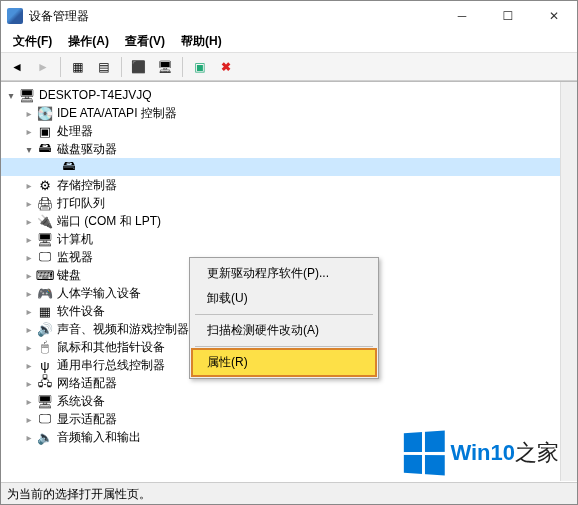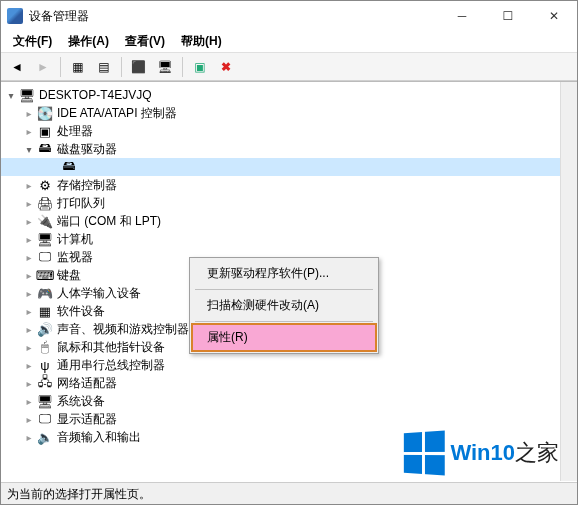--- a/index.html
+++ b/index.html
@@ -107,21 +107,21 @@
   border: 1px solid #a0a0a0;
   box-shadow: 2px 2px 4px rgba(0,0,0,0.25);
   padding: 3px;
   z-index: 10;
 }
 .ctx-item {
   padding: 4px 14px;
   font-size: 12px;
 }
 .ctx-item.hl {
-  background: #f9a8d4;
+  background: #fde047;
   outline: 2px solid #d9822b;
 }
 .ctx-sep { height: 1px; background: #c0c0c0; margin: 3px 2px; }
 
 .scrollbar-v {
   width: 17px;
   background: #f0f0f0;
   border-left: 1px solid #ddd;
 }
 
@@ -325,20 +325,21 @@
       <span class="twisty col"></span>
       <span class="node-icon">🔈</span>
       <span class="node-label">音频输入和输出</span>
     </div>
 
   </div>
   <div class="scrollbar-v"></div>
 
   <div class="context-menu">
     <div class="ctx-item">更新驱动程序软件(P)...</div>
+    <div class="ctx-item">卸载(U)</div>
     <div class="ctx-sep"></div>
     <div class="ctx-item">扫描检测硬件改动(A)</div>
     <div class="ctx-sep"></div>
     <div class="ctx-item hl">属性(R)</div>
   </div>
 </div>
 
 <div class="statusbar">
   <span>为当前的选择打开属性页。</span>
 </div>

